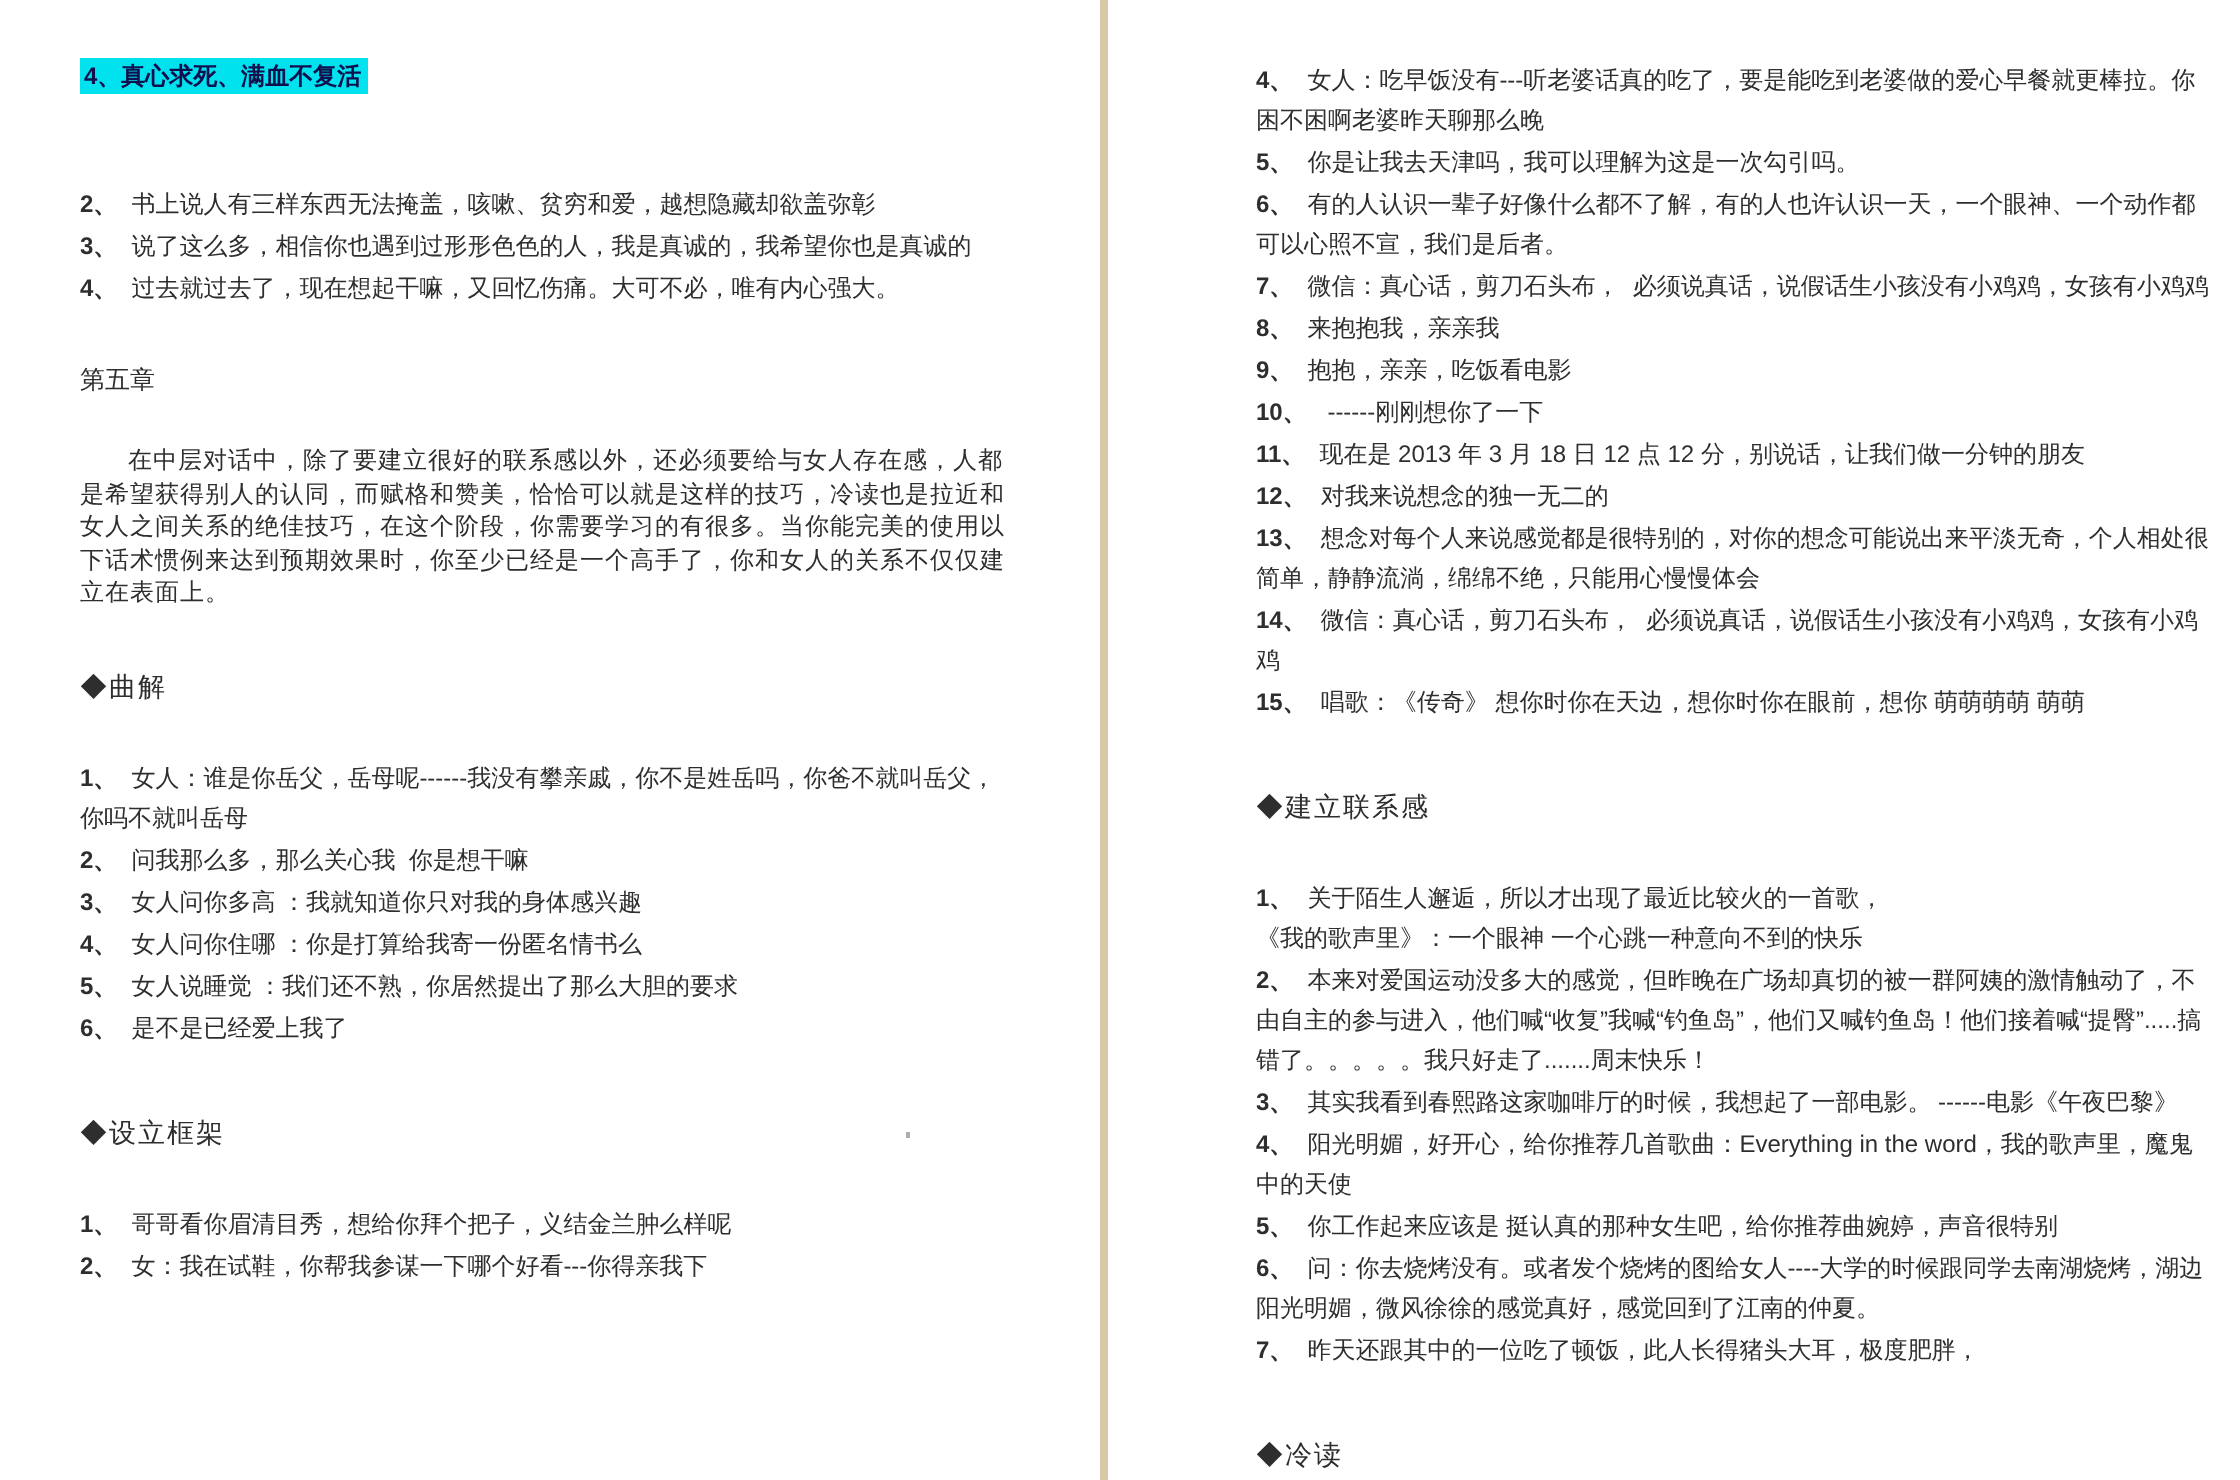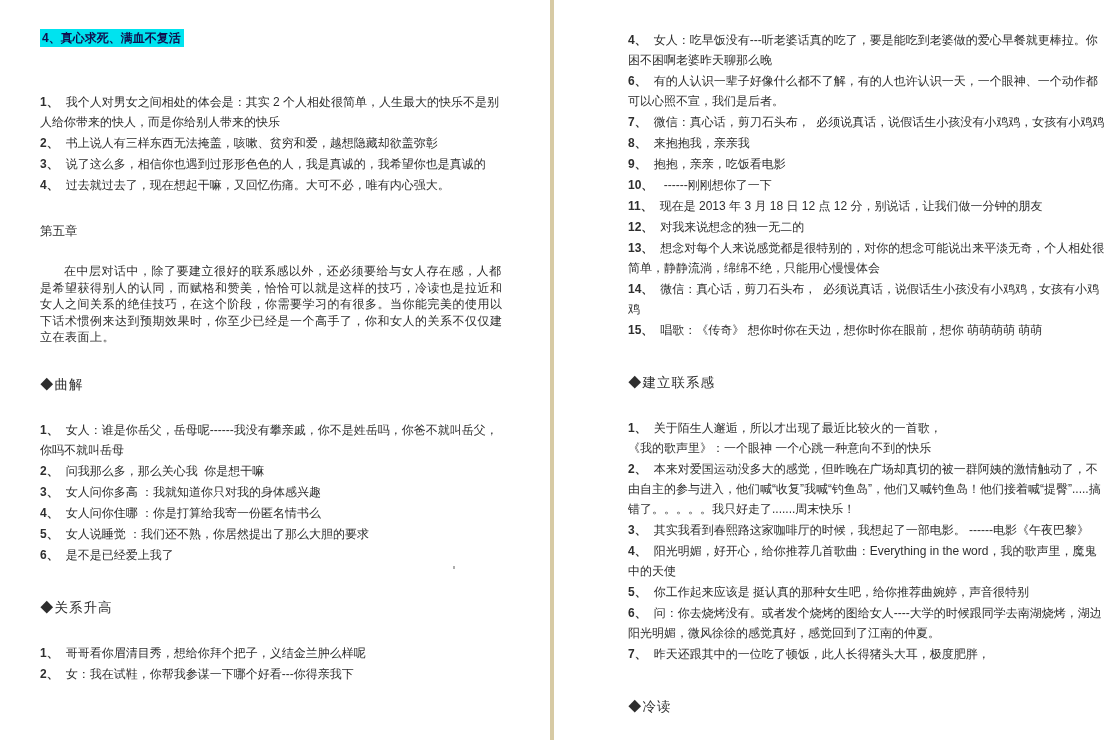--- a/index.html
+++ b/index.html
@@ -71,40 +71,40 @@
     background:#8a8a8a;
     opacity:.7;
   }
 </style>
 </head>
 <body>
 
 <div class="canvas" style="--page-bg: #ffffff; --divider: #d7caa4; --ink: #2e2e2e; --hl: #00e3ef; --hl-ink: #10104e;">
   <div class="page page-left" id="page-left">
       <div class="block highlight"><span class="txt">4、真心求死、满血不复活</span></div>
-      <div class="block item"><span class="num">1、</span><span class="txt">我个人对男女之间相处的体会是：其实 2 个人相处很简单，人生最大的快乐不是别人给你带来的快人，而是你给别人带来的快乐</span></div>
       <div class="block item"><span class="num">2、</span><span class="txt">书上说人有三样东西无法掩盖，咳嗽、贫穷和爱，越想隐藏却欲盖弥彰</span></div>
       <div class="block item"><span class="num">3、</span><span class="txt">说了这么多，相信你也遇到过形形色色的人，我是真诚的，我希望你也是真诚的</span></div>
       <div class="block item"><span class="num">4、</span><span class="txt">过去就过去了，现在想起干嘛，又回忆伤痛。大可不必，唯有内心强大。</span></div>
       <div class="block chapter"><span class="txt">第五章</span></div>
       <div class="block para"><span class="txt">在中层对话中，除了要建立很好的联系感以外，还必须要给与女人存在感，人都是希望获得别人的认同，而赋格和赞美，恰恰可以就是这样的技巧，冷读也是拉近和女人之间关系的绝佳技巧，在这个阶段，你需要学习的有很多。当你能完美的使用以下话术惯例来达到预期效果时，你至少已经是一个高手了，你和女人的关系不仅仅建立在表面上。</span></div>
       <div class="block heading"><span class="txt">◆曲解</span></div>
       <div class="block item"><span class="num">1、</span><span class="txt">女人：谁是你岳父，岳母呢------我没有攀亲戚，你不是姓岳吗，你爸不就叫岳父，你吗不就叫岳母</span></div>
       <div class="block item"><span class="num">2、</span><span class="txt">问我那么多，那么关心我  你是想干嘛</span></div>
       <div class="block item"><span class="num">3、</span><span class="txt">女人问你多高 ：我就知道你只对我的身体感兴趣</span></div>
       <div class="block item"><span class="num">4、</span><span class="txt">女人问你住哪 ：你是打算给我寄一份匿名情书么</span></div>
       <div class="block item"><span class="num">5、</span><span class="txt">女人说睡觉 ：我们还不熟，你居然提出了那么大胆的要求</span></div>
       <div class="block item"><span class="num">6、</span><span class="txt">是不是已经爱上我了</span></div>
-      <div class="block heading"><span class="txt">◆关系升高</span></div>
+      <div class="block heading"><span class="txt">◆设立框架</span></div>
       <div class="block item"><span class="num">1、</span><span class="txt">哥哥看你眉清目秀，想给你拜个把子，义结金兰肿么样呢</span></div>
       <div class="block item"><span class="num">2、</span><span class="txt">女：我在试鞋，你帮我参谋一下哪个好看---你得亲我下</span></div>
     </div>
   <div class="divider"></div>
   <div class="page page-right" id="page-right">
       <div class="block item"><span class="num">4、</span><span class="txt">女人：吃早饭没有---听老婆话真的吃了，要是能吃到老婆做的爱心早餐就更棒拉。你困不困啊老婆昨天聊那么晚</span></div>
+      <div class="block item"><span class="num">5、</span><span class="txt">你是让我去天津吗，我可以理解为这是一次勾引吗。</span></div>
       <div class="block item"><span class="num">6、</span><span class="txt">有的人认识一辈子好像什么都不了解，有的人也许认识一天，一个眼神、一个动作都可以心照不宣，我们是后者。</span></div>
       <div class="block item"><span class="num">7、</span><span class="txt">微信：真心话，剪刀石头布，  必须说真话，说假话生小孩没有小鸡鸡，女孩有小鸡鸡</span></div>
       <div class="block item"><span class="num">8、</span><span class="txt">来抱抱我，亲亲我</span></div>
       <div class="block item"><span class="num">9、</span><span class="txt">抱抱，亲亲，吃饭看电影</span></div>
       <div class="block item"><span class="num">10、</span><span class="txt"> ------刚刚想你了一下</span></div>
       <div class="block item"><span class="num">11、</span><span class="txt">现在是 2013 年 3 月 18 日 12 点 12 分，别说话，让我们做一分钟的朋友</span></div>
       <div class="block item"><span class="num">12、</span><span class="txt">对我来说想念的独一无二的</span></div>
       <div class="block item"><span class="num">13、</span><span class="txt">想念对每个人来说感觉都是很特别的，对你的想念可能说出来平淡无奇，个人相处很简单，静静流淌，绵绵不绝，只能用心慢慢体会</span></div>
       <div class="block item"><span class="num">14、</span><span class="txt">微信：真心话，剪刀石头布，  必须说真话，说假话生小孩没有小鸡鸡，女孩有小鸡鸡</span></div>
       <div class="block item"><span class="num">15、</span><span class="txt">唱歌：《传奇》 想你时你在天边，想你时你在眼前，想你 萌萌萌萌 萌萌</span></div>

